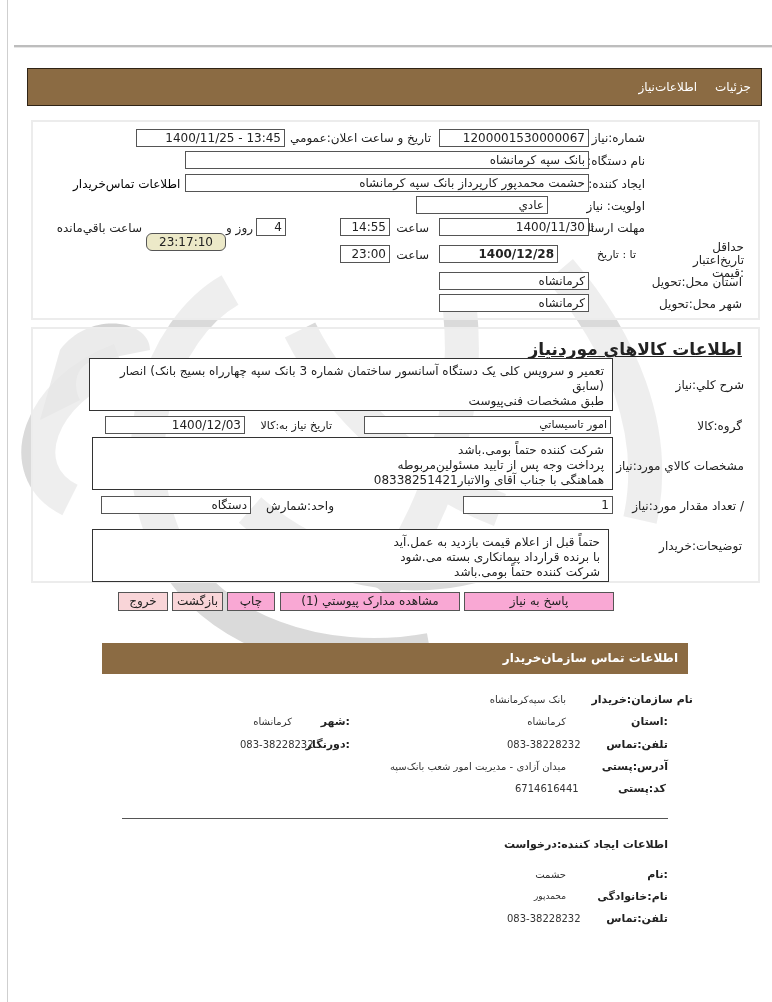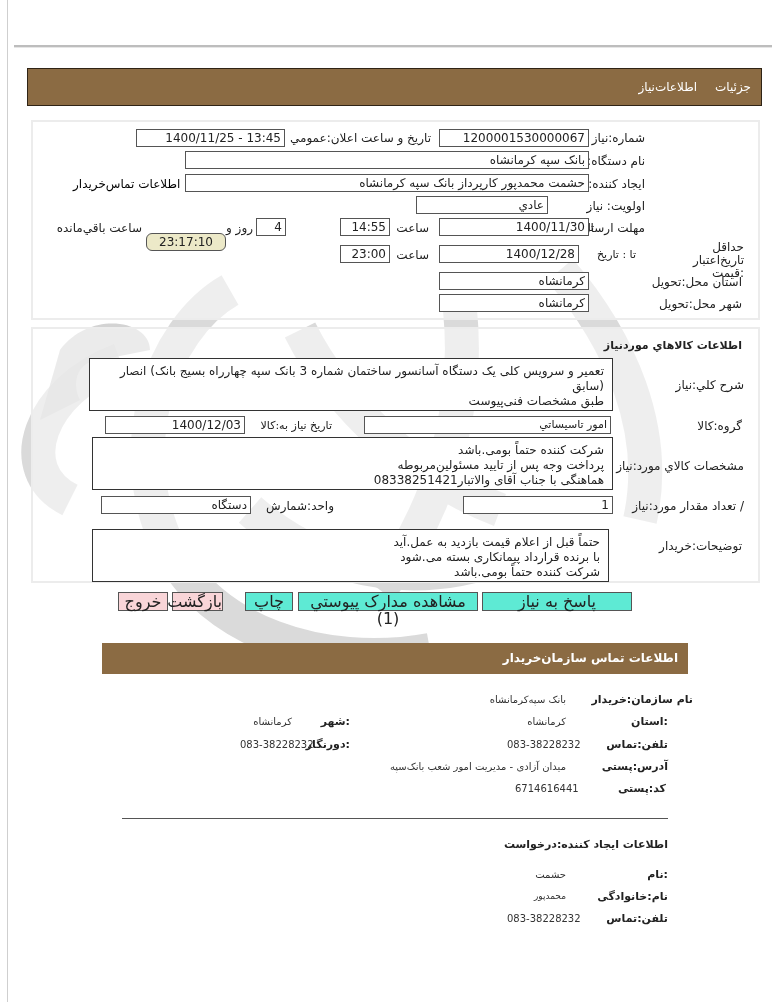--- a/index.html
+++ b/index.html
@@ -19,24 +19,24 @@
   .sec2 { left: 31px; top: 327px; width: 729px; height: 256px; }
 
   .abs { position: absolute; z-index: 2; white-space: nowrap; }
   .lbl { font-size: 12px; color: #222; direction: rtl; text-align: right; }
   .field { position: absolute; z-index: 2; border: 1px solid #555; background: #fff; height: 18px; line-height: 16px; font-size: 12px; padding: 0 3px; overflow: hidden; white-space: nowrap; }
   .field.ltr { direction: ltr; text-align: right; }
   .field.rtl { direction: rtl; text-align: right; }
   .field.beige { background: #ece9c8; text-align: center; }
   .box { position: absolute; z-index: 2; border: 1px solid #333; background: #fff; direction: rtl; text-align: right; font-size: 12px; line-height: 15px; padding: 5px 8px; }
   .link { color: #000000; font-size: 12px; direction: rtl; cursor: pointer; }
-  .sec-title { font-weight: bold; font-size: 11px; direction: rtl; }
+  .sec-title { font-weight: bold; font-size: 17px; direction: rtl; text-decoration: underline; }
 
-  .btn { position: absolute; z-index: 2; height: 19px; border: 1px solid #555; font-size: 16px; text-align: center; line-height: 17px; direction: rtl; cursor: pointer; }
-  .btn.green { background: #5eead4; margin-left: 18px; }
+  .btn { position: absolute; z-index: 2; height: 19px; border: 1px solid #555; font-size: 12px; text-align: center; line-height: 17px; direction: rtl; cursor: pointer; }
+  .btn.green { background: #f9a8d4; }
   .btn.pink { background: #f9d5d8; }
 
   .contact-bar { position: absolute; left: 102px; top: 643px; width: 586px; height: 31px; background: #8b6b43; color: #fff; font-weight: bold; font-size: 12px; direction: rtl; padding-right: 10px; line-height: 31px; z-index: 1; }
   .cl { font-weight: bold; font-size: 11px; direction: rtl; text-align: right; }
   .cv { font-size: 10px; direction: rtl; text-align: right; color: #333; }
   .cv.ltr { direction: ltr; }
   .hr2 { position: absolute; left: 122px; top: 818px; width: 546px; height: 1px; background: #555; z-index: 2; }
 </style>
 </head>
 <body>
@@ -83,21 +83,21 @@
 <div class="field ltr" style="left:439px; top:218px; width:150px;">1400/11/30</div>
 <div class="abs lbl" style="right:343px; top:221px;">ساعت</div>
 <div class="field ltr" style="left:340px; top:218px; width:50px;">14:55</div>
 <div class="field ltr" style="left:256px; top:218px; width:30px;">4</div>
 <div class="abs lbl" style="right:519px; top:221px;">روز و</div>
 <div class="field beige" style="left:146px; top:233px; width:80px;border-radius:6px;">23:17:10</div>
 <div class="abs lbl" style="right:630px; top:221px;">ساعت باقي‌مانده</div>
 
 <div class="abs lbl" style="right:28px; top:241px; white-space:normal; width:80px; line-height:13px;">حداقل تاريخ‌اعتبار :قيمت</div>
 <div class="abs lbl" style="right:136px; top:248px; font-size:11px;">تا : تاريخ</div>
-<div class="field ltr" style="left:439px; top:245px; width:140px;">1400/12/28</div>
+<div class="field ltr" style="left:439px; top:245px; width:119px;font-weight:bold;">1400/12/28</div>
 <div class="abs lbl" style="right:343px; top:248px;">ساعت</div>
 <div class="field ltr" style="left:340px; top:245px; width:50px;">23:00</div>
 
 <div class="abs lbl" style="right:30px; top:275px;">استان محل:تحويل</div>
 <div class="field rtl" style="left:439px; top:272px; width:150px;">کرمانشاه</div>
 <div class="abs lbl" style="right:30px; top:297px;">شهر محل:تحويل</div>
 <div class="field rtl" style="left:439px; top:294px; width:150px;">کرمانشاه</div>
 
 <div class="section sec2"></div>
 <div class="abs sec-title" style="right:30px; top:339px;">اطلاعات کالاهاي موردنياز</div>

